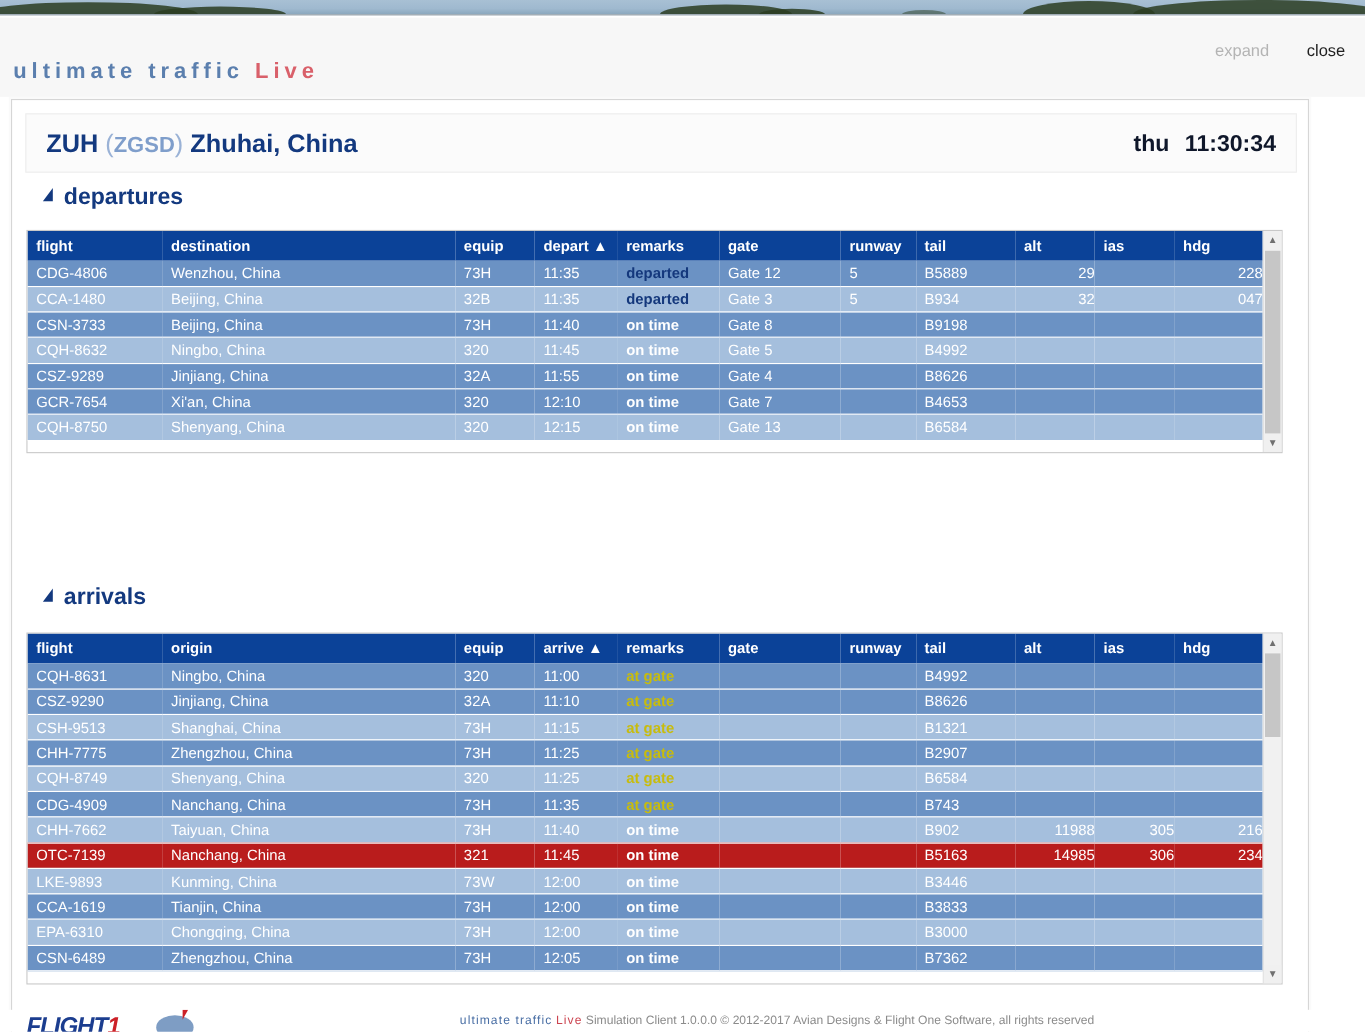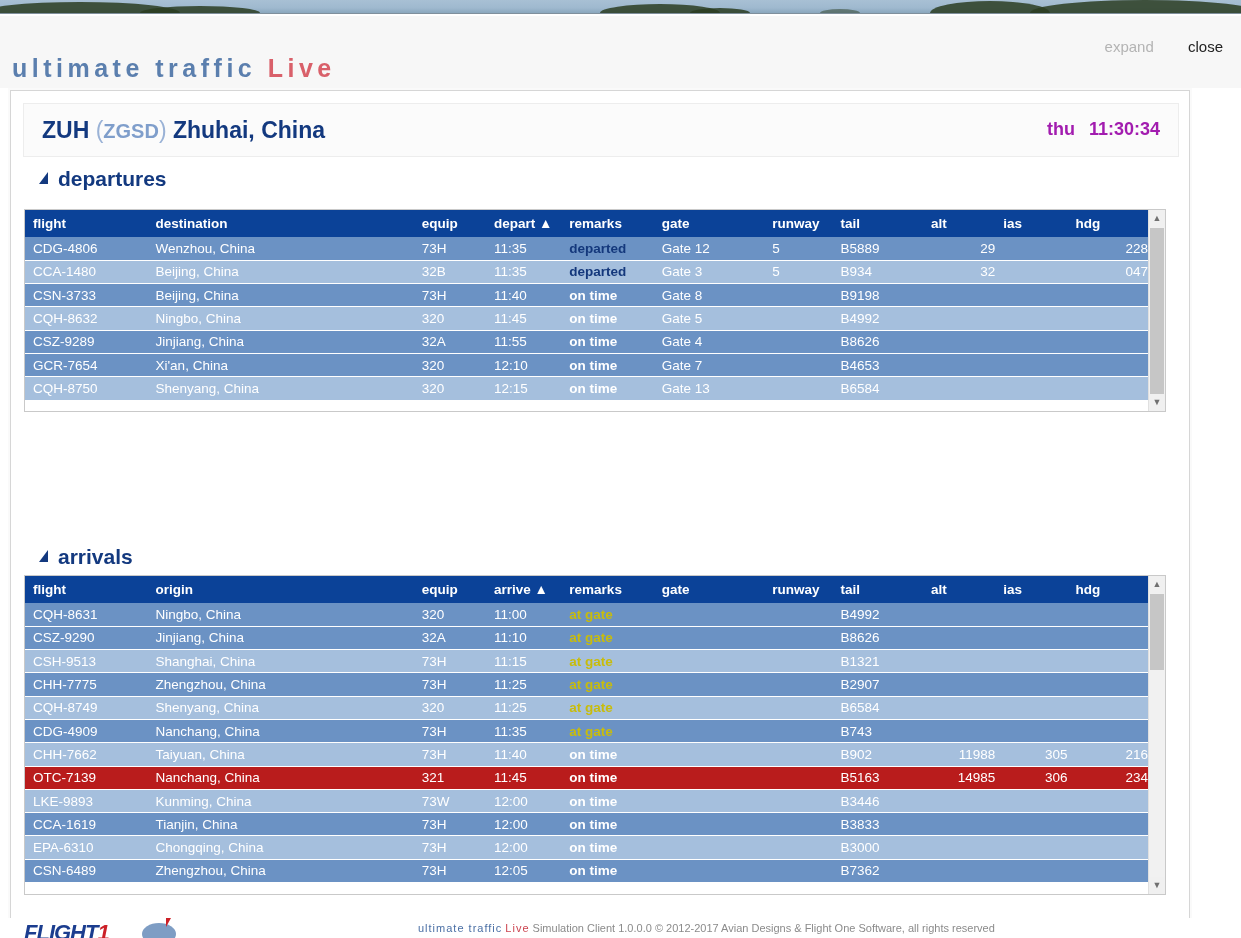--- a/index.html
+++ b/index.html
@@ -26,21 +26,21 @@
     background: #ffffff; border-top: 1px solid #7f8f9c;
   }
 
   
   #app-header {
     position: absolute; left: 0; top: 16px; width: 1241px; height: 72px;
     background: #f7f7f7;
   }
   #brand {
     position: absolute; left: 12px; top: 38px;
-    font-size: 25px; font-weight: bold; letter-spacing: 4.5px;
+    font-size: 20px; font-weight: bold; letter-spacing: 4.5px;
     color: #5b7fae;
     white-space: nowrap;
   }
   #brand .live { color: #d9606a; }
   #win-controls {
     position: absolute; right: 18px; top: 22px;
     font-size: 15px; color: #222;
   }
   #win-controls span { margin-left: 30px; cursor: pointer; }
   #win-controls .disabled { color: #b4b4b4; }
@@ -61,21 +61,21 @@
   }
   #airport-ident {
     position: absolute; left: 18px; top: 13px;
     font-size: 23px; font-weight: bold; color: #13397f;
     white-space: nowrap;
   }
   #airport-ident .icao { color: #7f9ecb; font-weight: bold; font-size: 20px; }
   #airport-ident .icao-paren { color: #9ab2d6; font-weight: normal; }
   #clock {
     position: absolute; right: 18px; top: 15px;
-    font-size: 18px; font-weight: bold; color: #a21caf;
+    font-size: 21px; font-weight: bold; color: #0f172a;
     white-space: nowrap;
   }
   #clock .day { margin-right: 14px; }
 
   
   .section-title {
     position: absolute; left: 28px;
     font-size: 21px; font-weight: bold; color: #13397f;
     white-space: nowrap;
   }
@@ -345,21 +345,21 @@
           </tbody>
       </table>
     </div>
     <div class="sbar">
       <div class="arrow up">▲</div>
       <div class="thumb" style="top:18px;height:219px;"></div>
       <div class="arrow down">▼</div>
     </div>
   </div>
 
-  <div class="section-title" style="top:454px;">
+  <div class="section-title" style="top:440px;">
     <span class="tri"></span><span>arrivals</span>
   </div>
 
   <div class="board" id="arr-board" style="left:13px; top:484px; width:1142px; height:320px;">
     <div class="board-inner">
       <table class="fb">
         <colgroup>
           <col class="c-flight">
             <col class="c-dest">
             <col class="c-equip">

